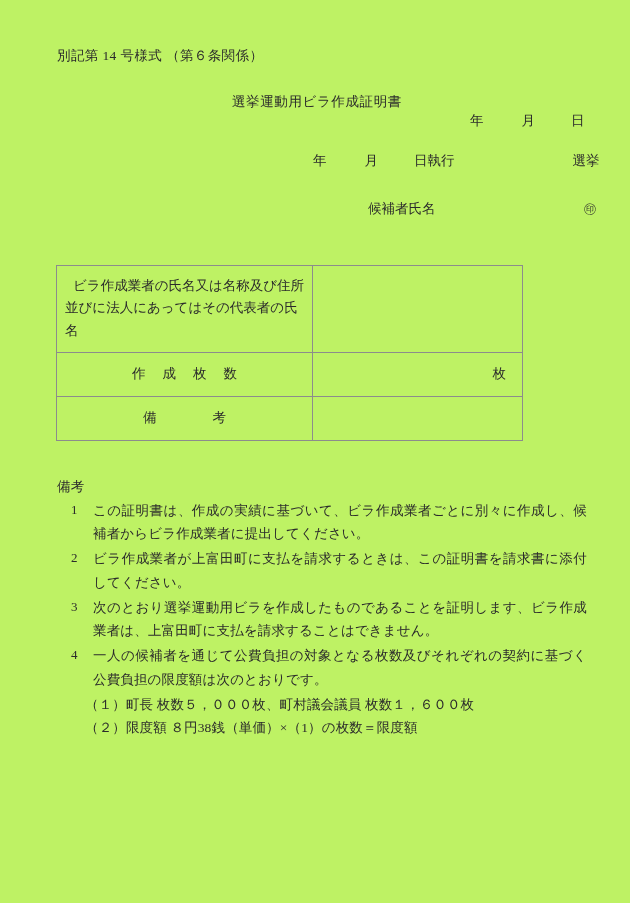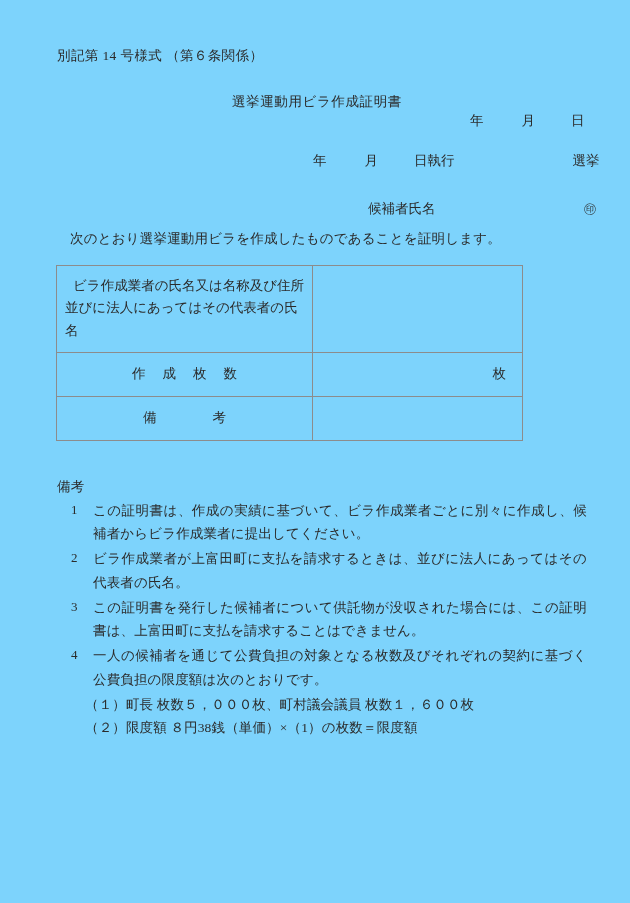--- a/index.html
+++ b/index.html
@@ -11,21 +11,21 @@
     width: 630px;
     height: 903px;
     position: relative;
     font-family: "Liberation Serif", "DejaVu Serif", serif;
     color: #2b2b2b;
     overflow: hidden;
   }
   .page {
     position: absolute;
     inset: 0;
-    background: #7dd3fc;
+    background: #bef264;
   }
 
   
   .form-no {
     position: absolute;
     left: 57px;
     top: 47px;
     font-size: 13.5px;
     letter-spacing: 0.4px;
     white-space: nowrap;
@@ -174,21 +174,20 @@
   </div>
 
   <div class="exec-line">
     <span class="seg">年</span><span class="g1"></span><span class="seg">月</span><span class="g2"></span><span class="seg">日執行</span><span class="g3"></span><span class="seg">選挙</span>
   </div>
 
   <div class="candidate-line">
     <span class="seg">候補者氏名</span><span class="g4"></span><span class="seal-mark">㊞</span>
   </div>
 
-  <div class="statement">次のとおり選挙運動用ビラを作成したものであることを証明します。</div>
 
   <table class="form-table">
     <colgroup>
       <col class="col-label">
       <col class="col-value">
     </colgroup>
     <tbody>
       <tr>
         <td class="cell-label-multiline">
           <span class="l1">ビラ作成業者の氏名又は名称及び住所</span>
@@ -215,25 +214,25 @@
 
   <div class="notes">
     <div class="notes-heading">備考</div>
 
     <div class="note-item">
       <span class="note-num">1</span>
       <span class="note-text">この証明書は、作成の実績に基づいて、ビラ作成業者ごとに別々に作成し、候補者からビラ作成業者に提出してください。</span>
     </div>
     <div class="note-item">
       <span class="note-num">2</span>
-      <span class="note-text">ビラ作成業者が上富田町に支払を請求するときは、並びに法人にあってはその代表者の氏名。</span>
+      <span class="note-text">ビラ作成業者が上富田町に支払を請求するときは、この証明書を請求書に添付してください。</span>
     </div>
     <div class="note-item">
       <span class="note-num">3</span>
-      <span class="note-text">この証明書を発行した候補者について供託物が没収された場合には、この証明書は、上富田町に支払を請求することはできません。</span>
+      <span class="note-text">次のとおり選挙運動用ビラを作成したものであることを証明します、ビラ作成業者は、上富田町に支払を請求することはできません。</span>
     </div>
     <div class="note-item">
       <span class="note-num">4</span>
       <span class="note-text">一人の候補者を通じて公費負担の対象となる枚数及びそれぞれの契約に基づく公費負担の限度額は次のとおりです。</span>
     </div>
 
     <div class="sub-item">（１）町長 枚数５，０００枚、町村議会議員 枚数１，６００枚</div>
     <div class="sub-item">（２）限度額 ８円38銭（単価）×（1）の枚数＝限度額</div>
   </div>
 

